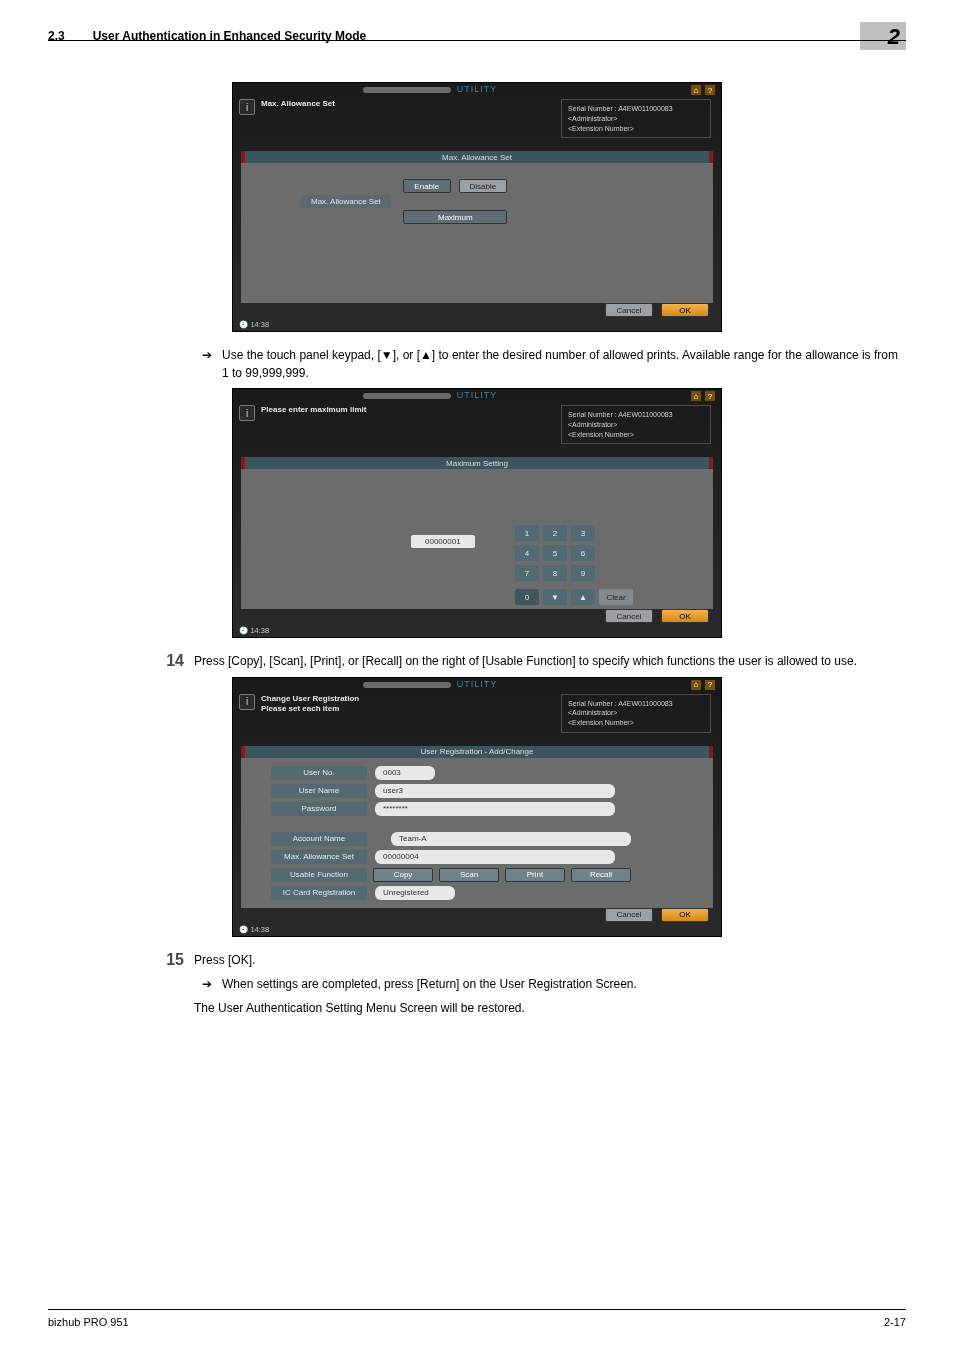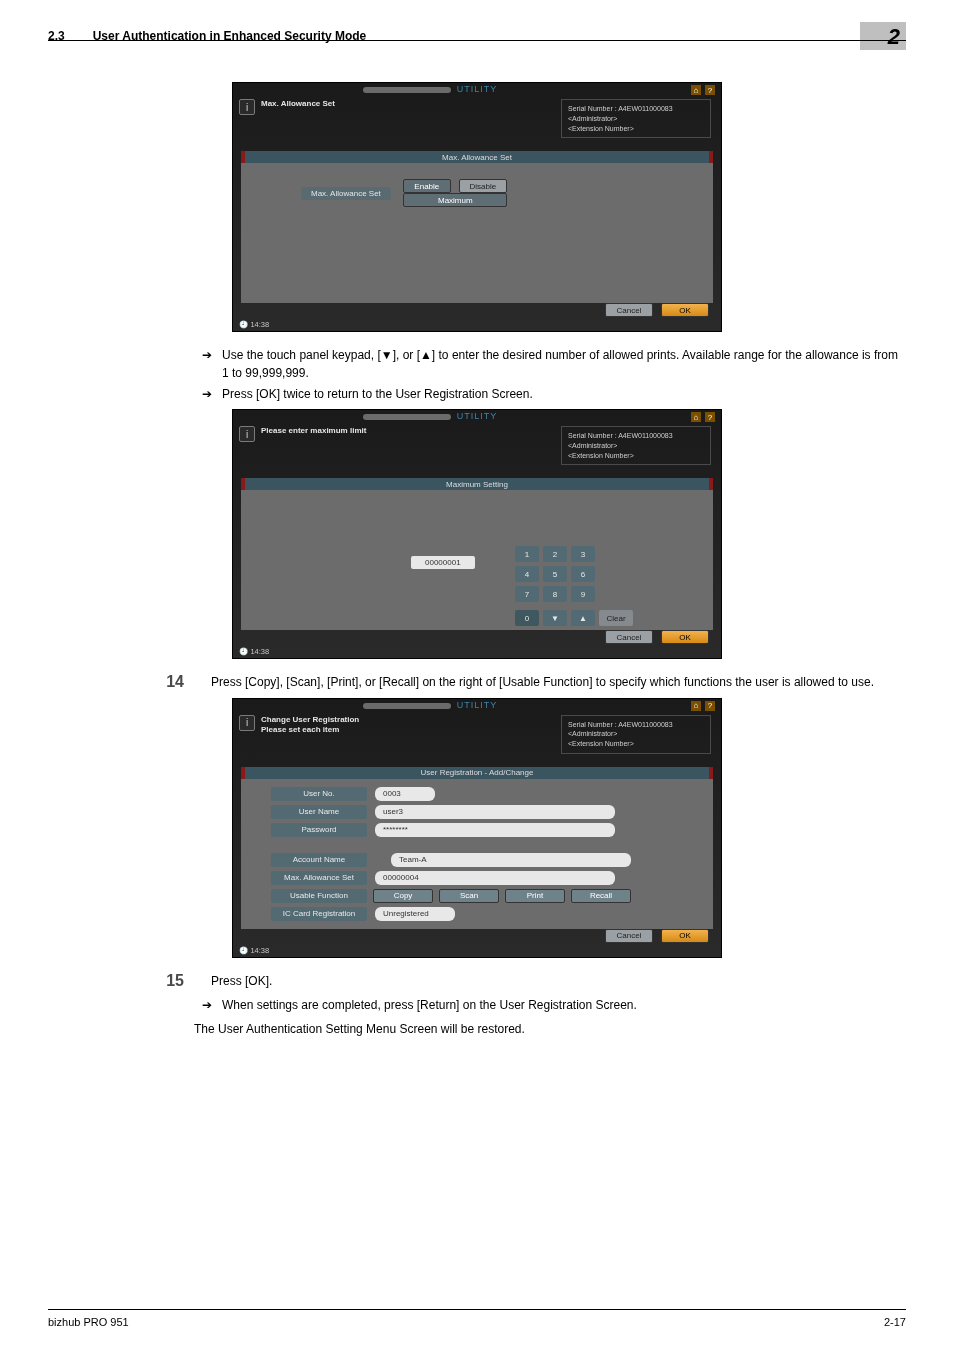--- a/index.html
+++ b/index.html
@@ -49,21 +49,21 @@
   .form-row { position:absolute; left:30px; display:flex; align-items:center; gap:8px; }
   .fld-lbl { width:96px; height:14px; background:#536a73; color:#e8e8e8; font-size:8px; display:flex; align-items:center; justify-content:center; border-radius:2px; }
   .fld-val { height:14px; background:#e8e8e8; color:#333; font-size:8px; padding:0 8px; display:flex; align-items:center; border-radius:6px; min-width:60px; }
   .fld-wide { min-width:240px; }
   .func-row { position:absolute; left:30px; display:flex; gap:6px; }
   
   .step-body { margin-left: 140px; margin-right: 0; }
   .arrow-list { margin: 6px 0 6px 14px; }
   .arrow-list li { list-style:none; position:relative; padding-left:20px; font-size:12px; line-height:1.5; margin-bottom:3px; }
   .arrow-list li::before { content:"➔"; position:absolute; left:0; font-size:12px; }
-  .step { display:flex; align-items:flex-start; gap:27px; margin:14px 0 6px 110px; }
+  .step { display:flex; align-items:flex-start; gap:10px; margin:14px 0 6px 110px; }
   .step-num { font-size:16px; font-weight:bold; color:#4a4a4a; min-width:26px; text-align:right; }
   .step-text { font-size:12px; line-height:1.55; }
   .plain { font-size:12px; margin-left:146px; line-height:1.5; }
   .footer-rule { position:absolute; left:48px; right:48px; bottom:40px; border-top:1px solid #000; }
   .footer-row { position:absolute; left:48px; right:48px; bottom:22px; display:flex; justify-content:space-between; font-size:11px; }
 </style>
 </head>
 <body>
 <div class="page">
 
@@ -99,40 +99,39 @@
         <span>&lt;Extension Number&gt;</span>
       </div>
       <div class="panel-strip">
         <div class="tm"></div>
           <span>Max. Allowance Set</span>
           <div class="tm r"></div>
       </div>
       <div class="panel-body">
         <div class="s1-row">
           <div class="lbl-chip">Max. Allowance Set</div>
-          <div style="display:flex; flex-direction:column; gap:0;">
+          <div style="display:flex; flex-direction:column; gap:17px;">
             <div style="display:flex; gap:8px;">
               <div class="btn sel">Enable</div>
               <div class="btn">Disable</div>
             </div>
             <div class="btn sel small">Maximum</div>
           </div>
         </div>
       </div>
       <div class="bottom-bar">
         <div class="btn">Cancel</div>
         <div class="btn ok">OK</div>
       </div>
       <div class="time">🕘 <span>14:38</span></div>
     </div>
 
     <div class="step-body">
       <ul class="arrow-list">
         <li>Use the touch panel keypad, [▼], or [▲] to enter the desired number of allowed prints. Available range for the allowance is from 1 to 99,999,999.</li>
-        <li>Press [OK] twice to return to the User Registration Screen.</li>
       </ul>
     </div>
 
     <div class="screenshot h2">
       <div class="util-bar">
           <div class="util-grip"></div>
         <div class="util-txt">UTILITY</div>
         <div class="util-right">
           <div class="sq">⌂</div>
           <div class="sq">?</div>

